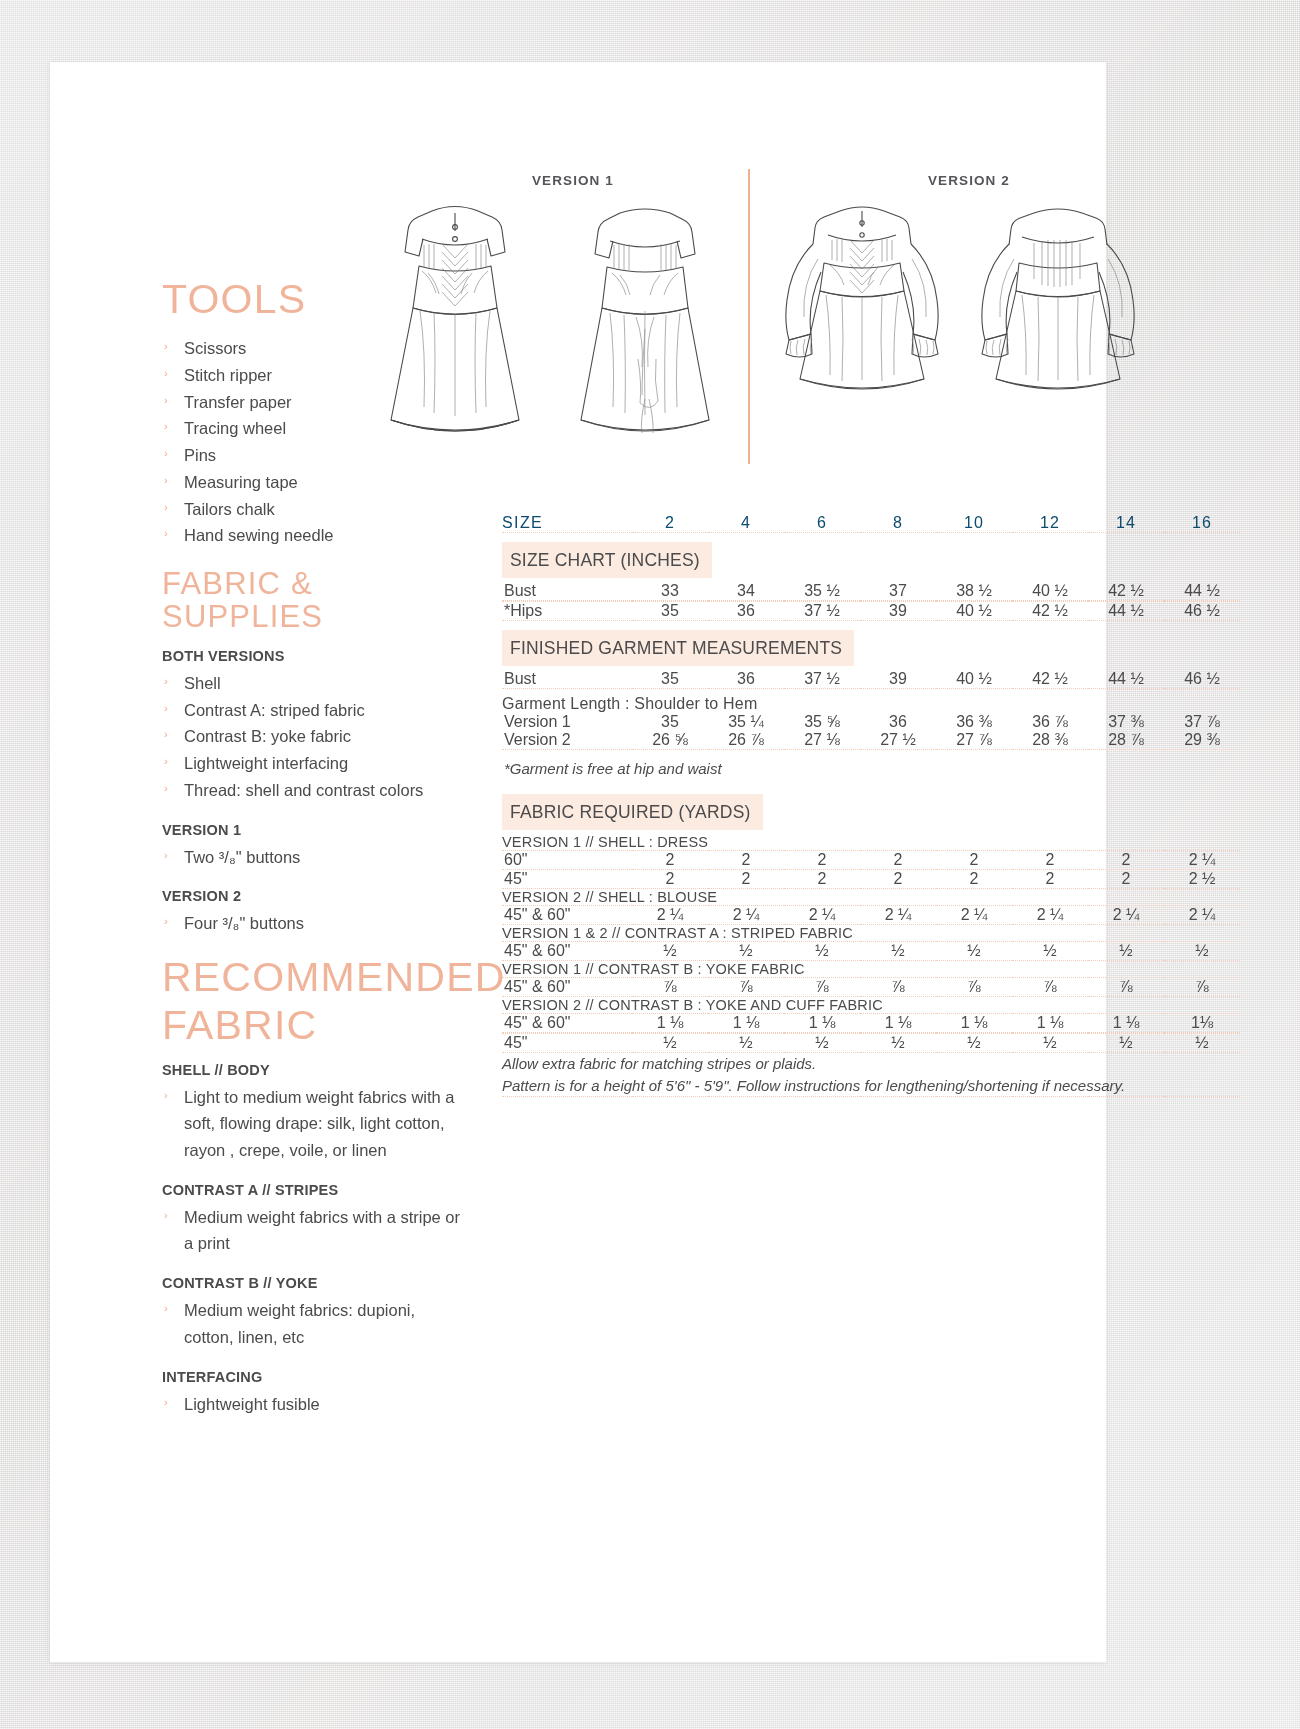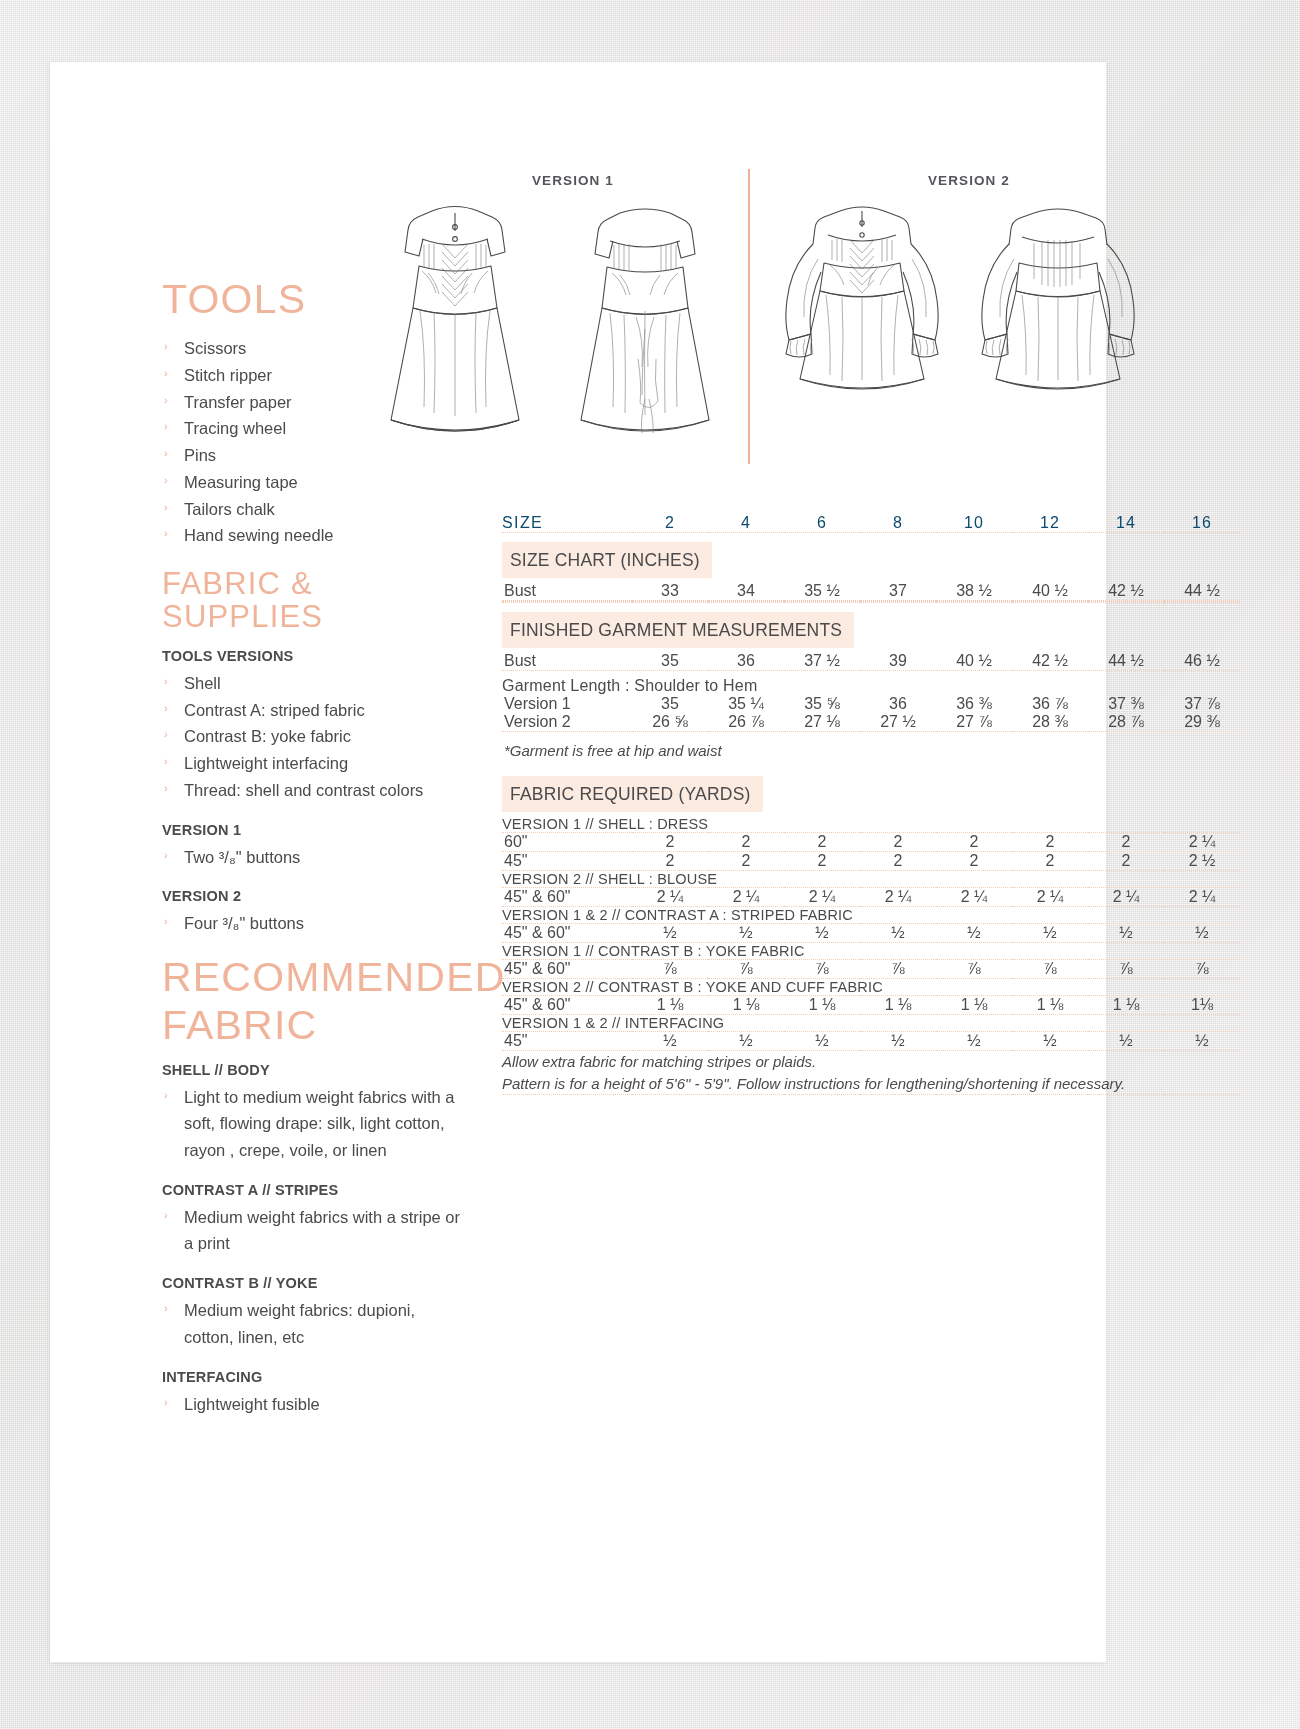--- a/index.html
+++ b/index.html
@@ -276,21 +276,21 @@
       <li><span class="chev">›</span><span>Transfer paper</span></li>
       <li><span class="chev">›</span><span>Tracing wheel</span></li>
       <li><span class="chev">›</span><span>Pins</span></li>
       <li><span class="chev">›</span><span>Measuring tape</span></li>
       <li><span class="chev">›</span><span>Tailors chalk</span></li>
       <li><span class="chev">›</span><span>Hand sewing needle</span></li>
     </ul>
 
     <h2 class="script-head small">FABRIC &amp; SUPPLIES</h2>
 
-    <div class="sub-head">TOOLS VERSIONS</div>
+    <div class="sub-head">BOTH VERSIONS</div>
     <ul class="bullets">
       <li><span class="chev">›</span><span>Shell</span></li>
       <li><span class="chev">›</span><span>Contrast A: striped fabric</span></li>
       <li><span class="chev">›</span><span>Contrast B: yoke fabric</span></li>
       <li><span class="chev">›</span><span>Lightweight interfacing</span></li>
       <li><span class="chev">›</span><span>Thread: shell and contrast colors</span></li>
     </ul>
 
     <div class="sub-head">VERSION 1</div>
     <ul class="bullets">
@@ -366,20 +366,31 @@
             <td>38 ½</td>
             <td>40 ½</td>
             <td>42 ½</td>
             <td>44 ½</td>
           </tr>
           <tr class="dotrow">
             <td colspan="9"></td>
           </tr>
           <tr class="dotrow">
             <td colspan="9"></td>
+          </tr>
+          <tr class="datarow">
+            <td class="lbl">*Hips</td>
+            <td>35</td>
+            <td>36</td>
+            <td>37 ½</td>
+            <td>39</td>
+            <td>40 ½</td>
+            <td>42 ½</td>
+            <td>44 ½</td>
+            <td>46 ½</td>
           </tr>
           <tr class="dotrow">
             <td colspan="9"></td>
           </tr>
           <tr class="band">
             <td colspan="9"><span class="bandinner">FINISHED GARMENT MEASUREMENTS</span></td>
           </tr>
           <tr class="datarow">
             <td class="lbl">Bust</td>
             <td>35</td>
@@ -535,23 +546,20 @@
             <td>1 ⅛</td>
             <td>1 ⅛</td>
             <td>1 ⅛</td>
             <td>1 ⅛</td>
             <td>1 ⅛</td>
             <td>1⅛</td>
           </tr>
           <tr class="dotrow">
             <td colspan="9"></td>
           </tr>
-          <tr class="grouphead">
-            <td colspan="9">VERSION 1 &amp; 2 // INTERFACING</td>
-          </tr>
           <tr class="dotrow">
             <td colspan="9"></td>
           </tr>
           <tr class="datarow">
             <td class="lbl">45"</td>
             <td>½</td>
             <td>½</td>
             <td>½</td>
             <td>½</td>
             <td>½</td>

